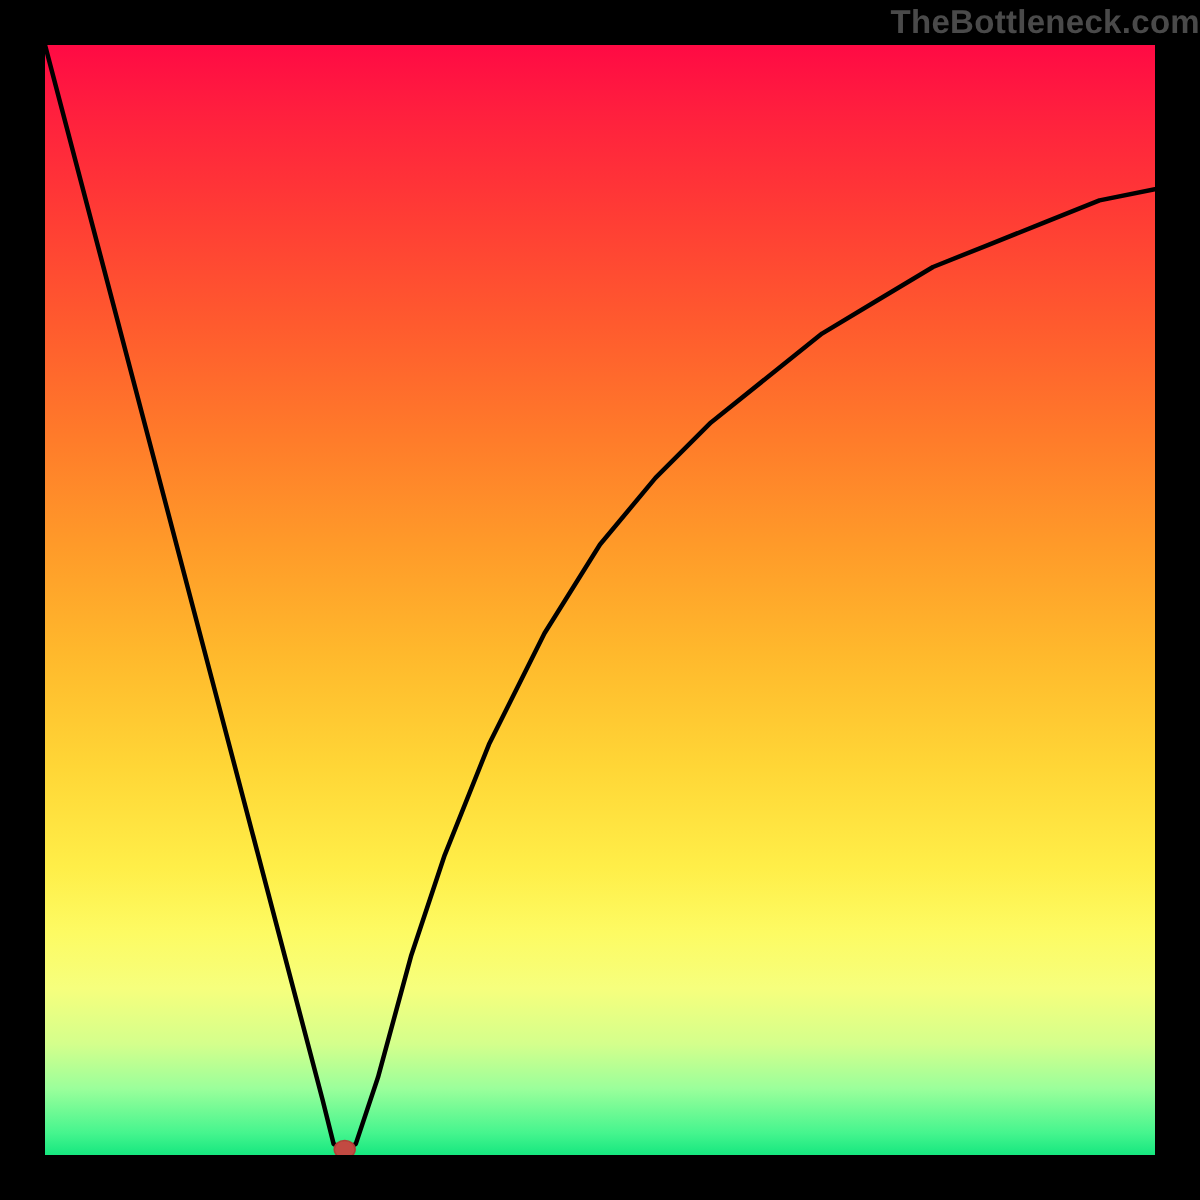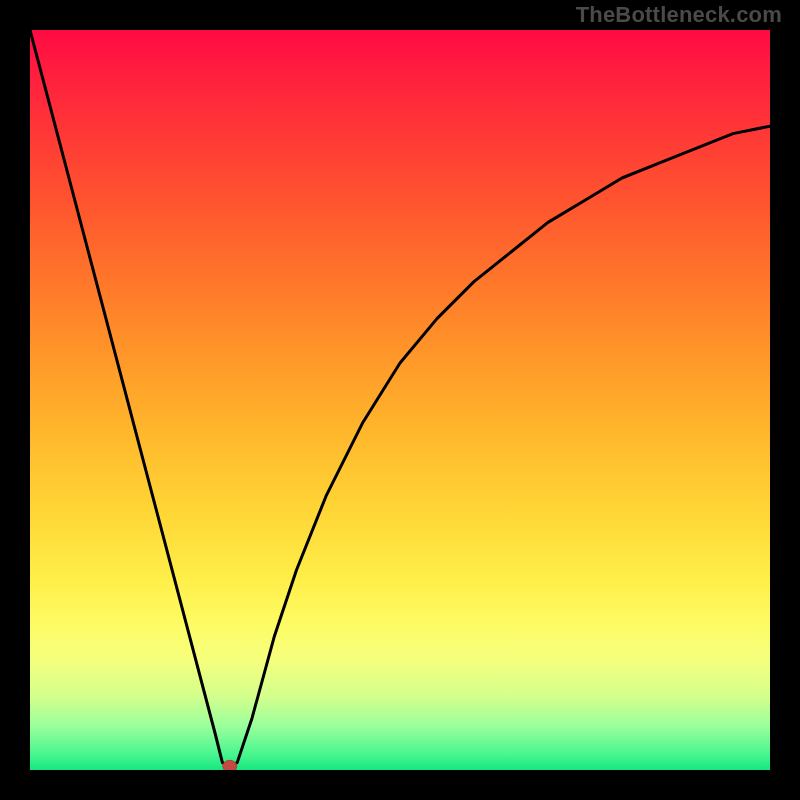--- a/index.html
+++ b/index.html
@@ -13,21 +13,21 @@
   }
   .frame {
     position: relative;
     width: 800px;
     height: 800px;
     background: #000;
   }
   .watermark {
     position: absolute;
     top: 2px;
-    right: 18px;
+    right: 0;
     color: #4a4a4a;
     font-size: 22px;
     font-weight: 600;
     letter-spacing: 0.2px;
     user-select: none;
   }
   .plot-area {
     position: absolute;
     left: 30px;
     top: 30px;

